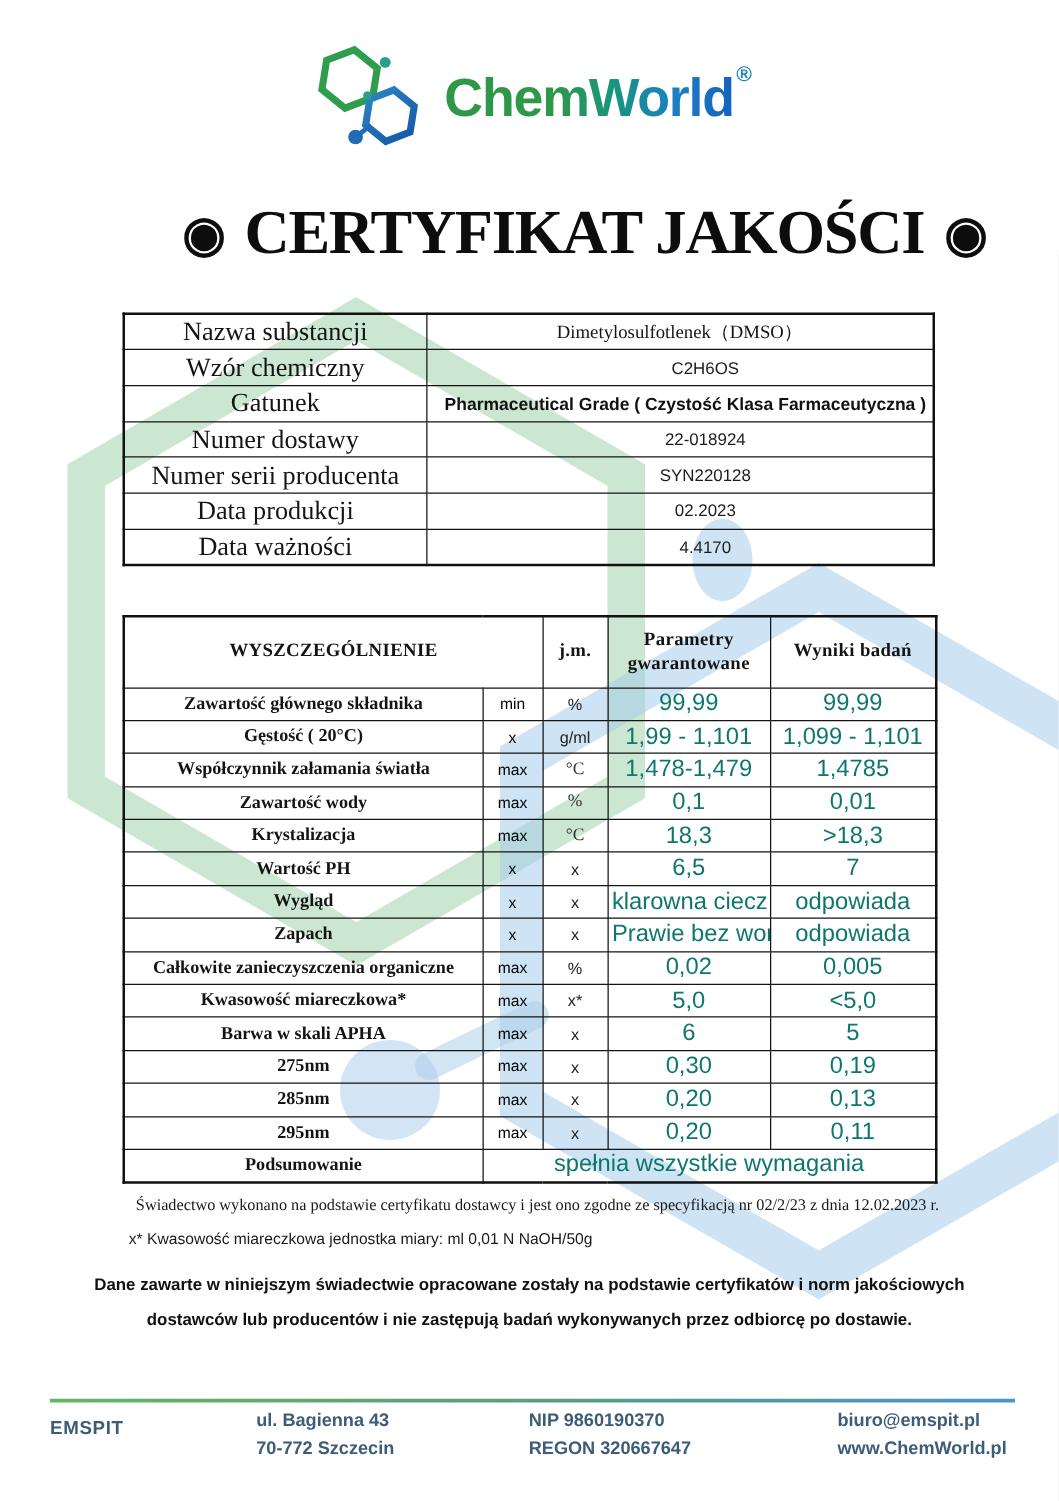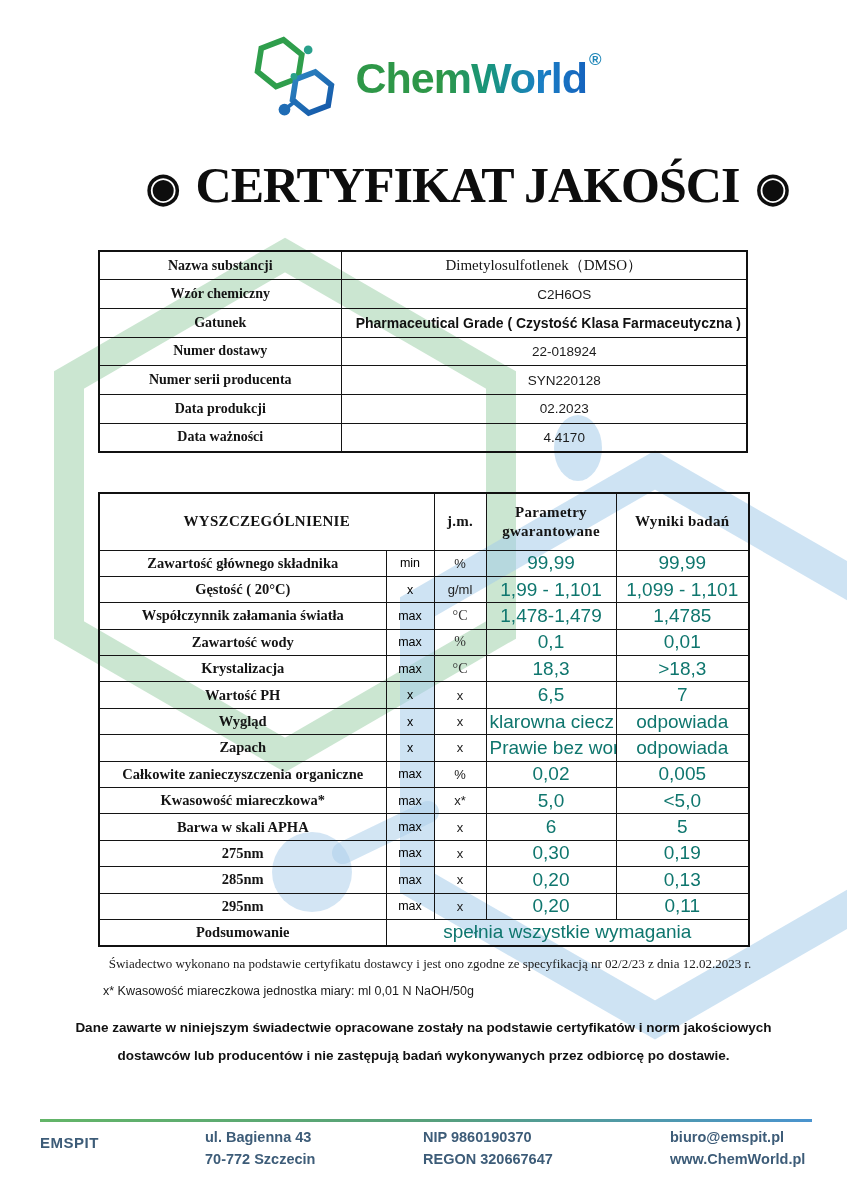--- a/index.html
+++ b/index.html
@@ -23,21 +23,21 @@
          font-size:50px;font-weight:600;letter-spacing:-1px;color:#0d0d0d;white-space:nowrap;padding-left:44px;}
   .title .bullet{font-size:0.80em;vertical-align:1px;}
   .title .sp{display:inline-block;width:16px;}
 
   
   table{border-collapse:collapse;table-layout:fixed;background:transparent;}
   td{border:1.5px solid #141414;text-align:center;vertical-align:middle;padding:0 3px;
      overflow:hidden;white-space:nowrap;}
   .info-table{position:absolute;left:98px;top:250px;width:648px;border:2.5px solid #111;}
   .info-table tr{height:28.7px;}
-  .info-table .lab{font-weight:700;font-size:14px;}
+  .info-table .lab{font-weight:400;font-size:21px;}
   .v-serif{font-family:"Liberation Serif",serif;font-size:15px;}
   .v-sans{font-family:"Liberation Sans",sans-serif;font-size:13.5px;color:#1c1c1c;padding-left:44px;}
   .v-bold{font-family:"Liberation Sans",sans-serif;font-size:14px;font-weight:700;color:#111;padding-left:12px;}
 
   .spec-table{position:absolute;left:98px;top:492px;width:650px;border:2.5px solid #111;}
   .spec-table .hrow{height:57px;}
   .spec-table .hrow td{font-weight:700;font-size:15px;letter-spacing:0.3px;white-space:normal;line-height:1.25;}
   .spec-table tr.r{height:26.4px;}
   .c-name{font-weight:700;font-size:14.5px;}
   .c-lim{font-family:"Liberation Sans",sans-serif;font-size:12.5px;color:#000000;}

